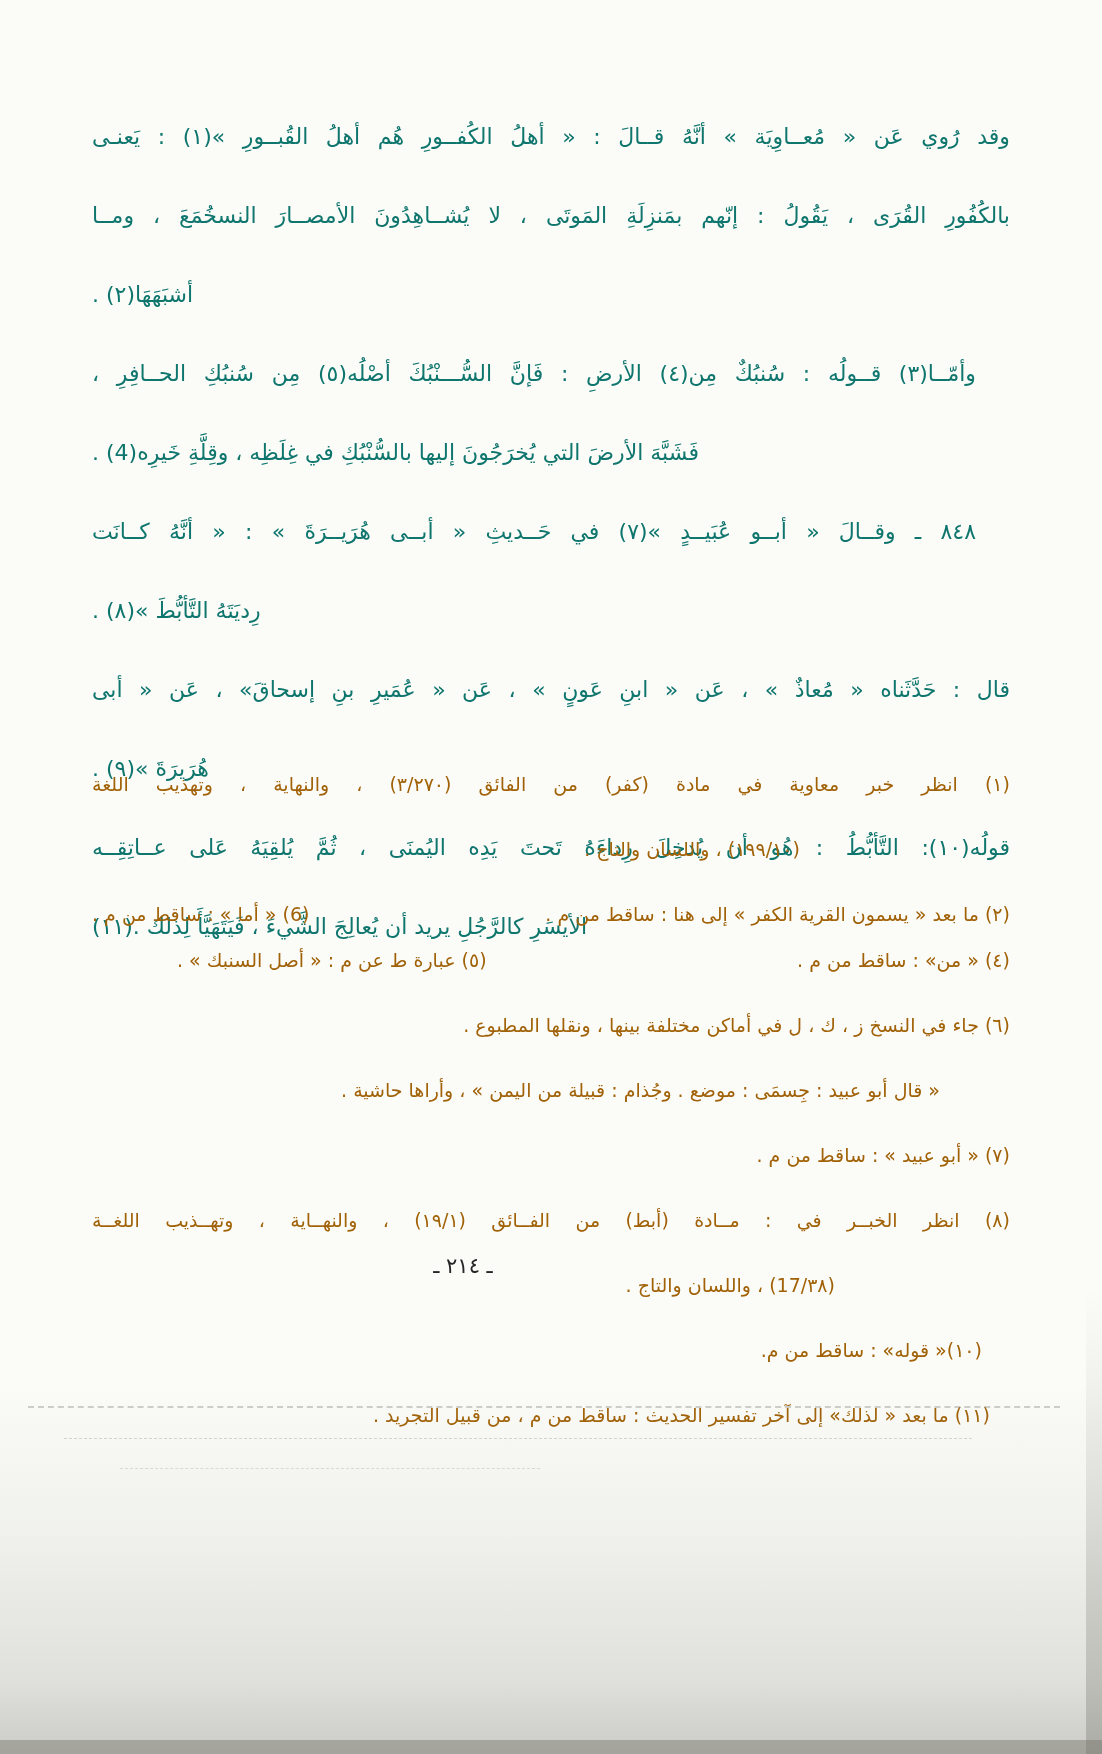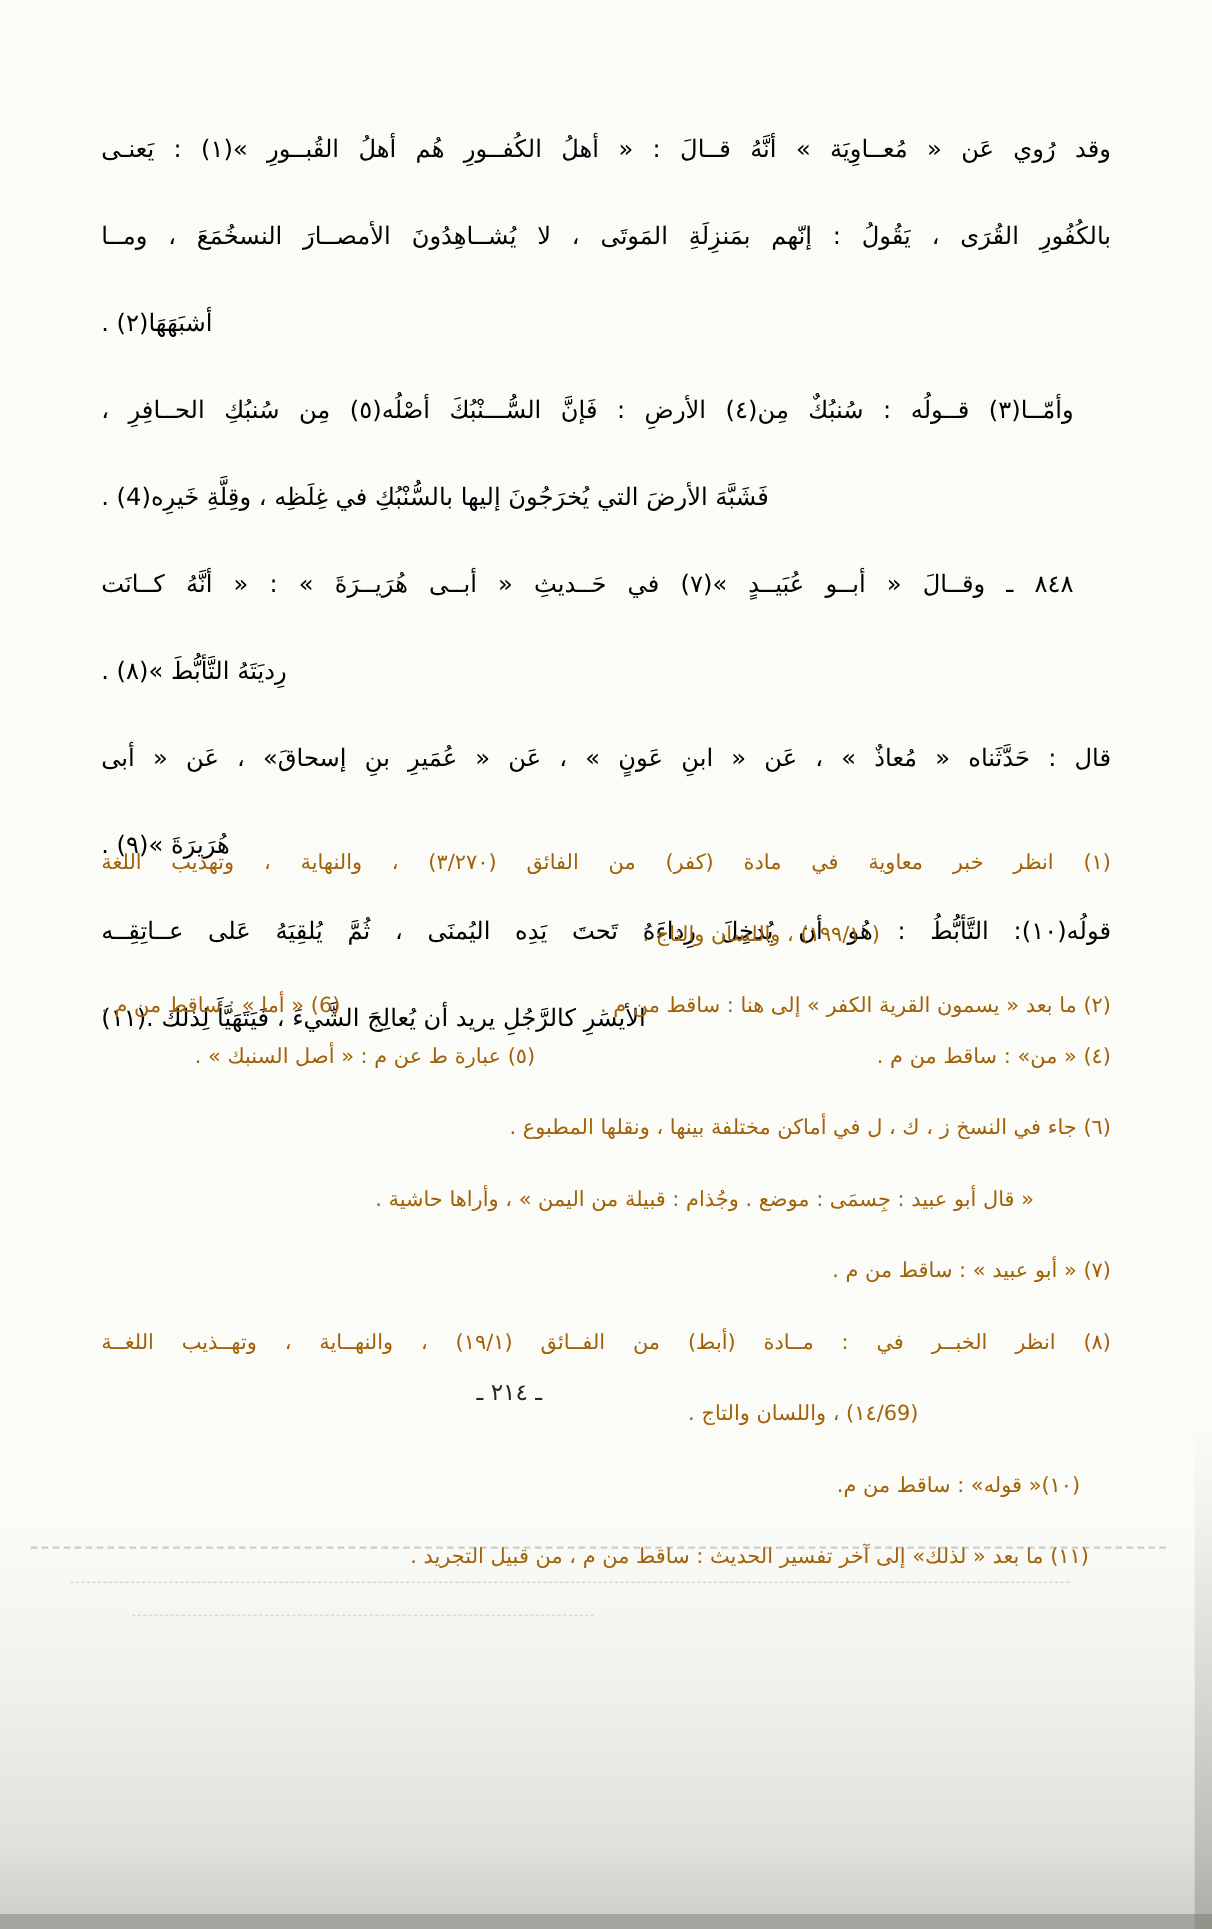--- a/index.html
+++ b/index.html
@@ -11,21 +11,21 @@
   #page {
     position: relative;
     width: 1102px; height: 1754px;
     background: #fbfbf8;
     overflow: hidden;
     color: #1d1d1d;
   }
   
   #main-text {
     position: absolute; top: 86px; right: 92px; width: 918px;
-    direction: rtl; font-size: 22px; color: #000000;
+    direction: rtl; font-size: 22px; color: #0f766e;
   }
   #main-text .line {
     height: 57px; line-height: 57px;
     text-align: left; overflow: hidden;
   }
   .justify { text-align: justify !important; text-align-last: justify; }
   .indent { padding-right: 34px; }
   
   #footnotes {
     position: absolute; top: 742px; right: 92px; width: 918px;
@@ -115,21 +115,21 @@
 
     <div class="frow frow45">
       <span>(٤) « من» : ساقط من م .</span>
       <span>(٥) عبارة ط عن م : « أصل السنبك » .</span>
     </div>
 
     <p class="fline">(٦) جاء في النسخ ز ، ك ، ل في أماكن مختلفة بينها ، ونقلها المطبوع .</p>
     <p class="fline ind70">« قال أبو عبيد : جِسمَى : موضع . وجُذام : قبيلة من اليمن » ، وأراها حاشية .</p>
     <p class="fline">(٧) « أبو عبيد » : ساقط من م .</p>
     <p class="fline justify">(٨) انظر الخبــر في : مــادة (أبط) من الفــائق (١٩/١) ، والنهــاية ، وتهــذيب اللغــة</p>
-    <p class="fline ind175">(69/١٤) ، واللسان والتاج .</p>
+    <p class="fline ind175">(٣٨/17) ، واللسان والتاج .</p>
 
     <div class="frow frow910">
       <span>(١٠)« قوله» : ساقط من م.</span>
     </div>
 
     <p class="fline ind20">(١١) ما بعد « لذلك» إلى آخر تفسير الحديث : ساقط من م ، من قبيل التجريد .</p>
   </section>
 
   <footer id="page-number">ـ ٢١٤ ـ</footer>
 

